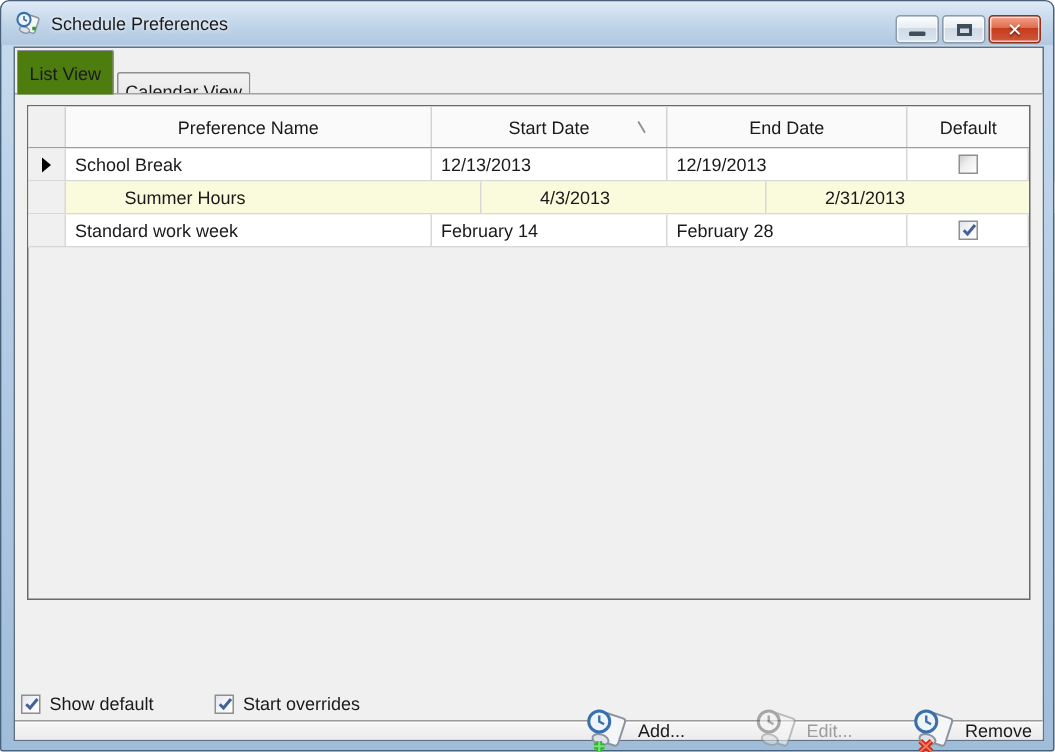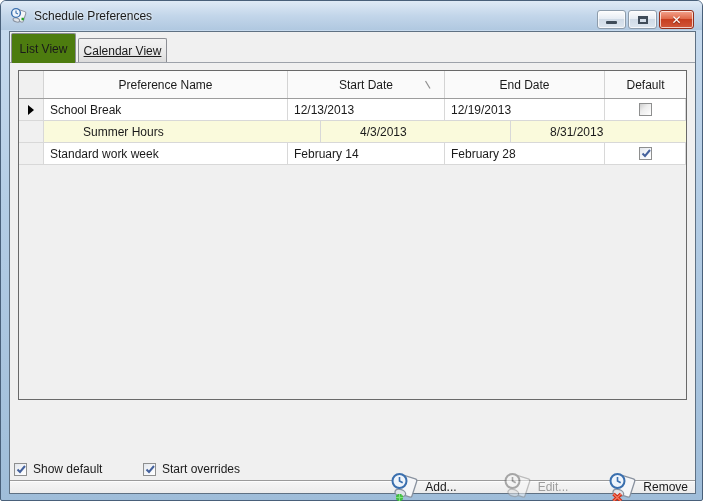--- a/index.html
+++ b/index.html
@@ -47,24 +47,23 @@
   .tab {
     position: absolute; display: flex; align-items: center; justify-content: center;
     border: 1px solid #8c8e94; border-bottom: none; border-radius: 2px 2px 0 0;
     cursor: default;
   }
   .tab.active {
     left: 1px; top: 1px; width: 65px; height: 30px;
     background: #4d7c0f; z-index: 3;
   }
   .tab.inactive {
-    left: 68px; top: 6px; width: 89px; height: 25px;
+    left: 68px; top: 16px; width: 89px; height: 25px;
     background: linear-gradient(180deg, #f2f2f2 0%, #e8e8e8 60%, #dadada 100%);
     z-index: 1;
-    text-decoration: underline;
   }
   .tabpage {
     position: absolute; left: 0; right: 0; top: 30px; bottom: 0;
     border-top: 1px solid #9da2aa; background: #f0f0f0; z-index: 2;
   }
   
   .grid {
     position: absolute; left: 8px; top: 7px; width: 669px; height: 330px;
     border: 1px solid #696969; background: #f0f0f0;
   }
@@ -198,21 +197,21 @@
             </span>
           </div>
         </div>
 
         <div class="g-row g-datarow hl">
           <div class="g-cell rowsel">
             
           </div>
           <div class="g-cell c-name">Summer Hours</div>
           <div class="g-cell c-start">4/3/2013</div>
-          <div class="g-cell c-end">8/31/2013</div>
+          <div class="g-cell c-end">2/31/2013</div>
           <div class="g-cell c-def">
             <span class="win-cb">
               
             </span>
           </div>
         </div>
 
         <div class="g-row g-datarow">
           <div class="g-cell rowsel">
             

